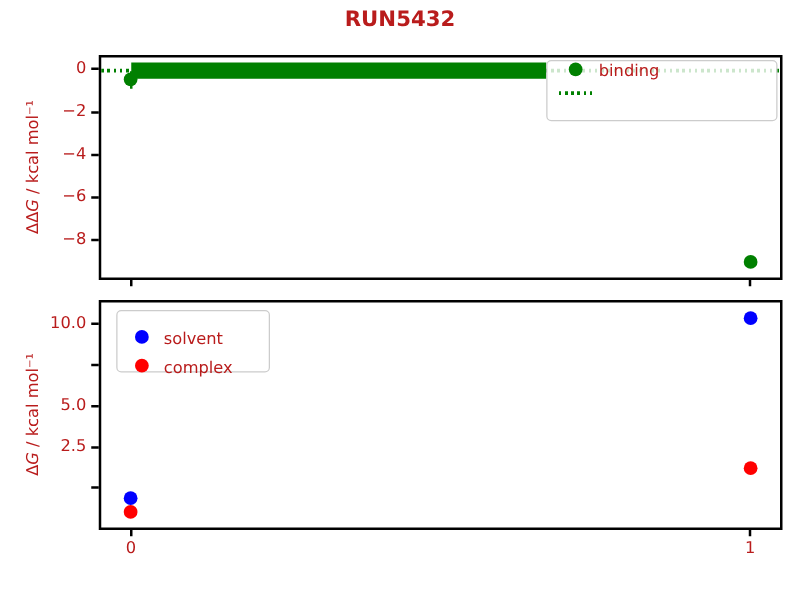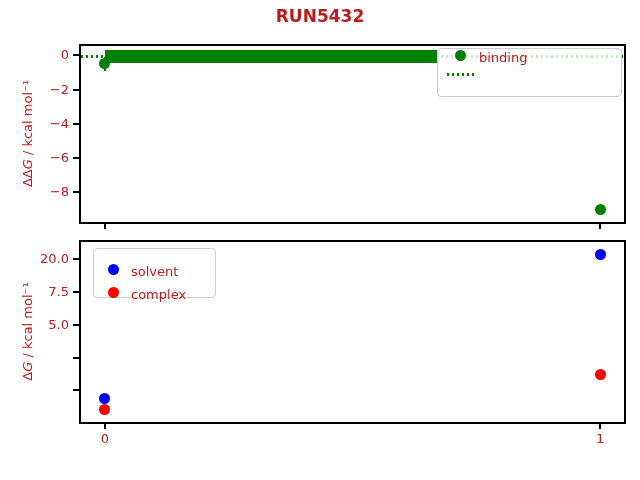--- a/index.html
+++ b/index.html
@@ -99,26 +99,26 @@
     <div class="ticklabel" style="left: 0px; width: 69px; top: 183.192px; text-align: right;">−8</div>
     <div class="tickmark" style="left: 103.773px; top: 224px; width: 2px; height: 5px; background: rgb(0, 0, 0);"></div>
     <div class="tickmark" style="left: 599.227px; top: 224px; width: 2px; height: 5px; background: rgb(0, 0, 0);"></div>
     <div class="hline" style="left: 81px; width: 543px; top: 54.7962px; height: 3px; background: repeating-linear-gradient(90deg, rgb(0, 128, 0) 0px, rgb(0, 128, 0) 2px, transparent 2px, transparent 5px); z-index: 2;"></div>
     <div class="hband" style="left: 104.773px; width: 331.955px; top: 50.4769px; height: 13.0077px; background: rgb(0, 128, 0); z-index: 3;"></div>
     <div class="errbar" style="left: 103.773px; top: 56.6385px; width: 2px; height: 14.3769px; background: rgb(0, 128, 0); z-index: 4;"></div>
     <div class="dot" style="left: 99.2727px; top: 58.3269px; width: 11px; height: 11px; border-radius: 50%; background: rgb(0, 128, 0); z-index: 5;"></div>
     <div class="errbar" style="left: 599.227px; top: 207.596px; width: 2px; height: 3.42308px; background: rgb(0, 128, 0); z-index: 4;"></div>
     <div class="dot" style="left: 594.727px; top: 203.808px; width: 11px; height: 11px; border-radius: 50%; background: rgb(0, 128, 0); z-index: 5;"></div>
     <div class="tickmark" style="left: 73px; top: 258.331px; width: 6px; height: 2px; background: rgb(0, 0, 0);"></div>
-    <div class="ticklabel" style="left: 0px; width: 69px; top: 250.331px; text-align: right;">20.0</div>
+    <div class="ticklabel" style="left: 0px; width: 69px; top: 250.331px; text-align: right;">10.0</div>
     <div class="tickmark" style="left: 73px; top: 291.065px; width: 6px; height: 2px; background: rgb(0, 0, 0);"></div>
-    <div class="ticklabel" style="left: 0px; width: 69px; top: 283.065px; text-align: right;">7.5</div>
     <div class="tickmark" style="left: 73px; top: 323.799px; width: 6px; height: 2px; background: rgb(0, 0, 0);"></div>
     <div class="ticklabel" style="left: 0px; width: 69px; top: 315.799px; text-align: right;">5.0</div>
     <div class="tickmark" style="left: 73px; top: 356.532px; width: 6px; height: 2px; background: rgb(0, 0, 0);"></div>
+    <div class="ticklabel" style="left: 0px; width: 69px; top: 348.532px; text-align: right;">2.5</div>
     <div class="tickmark" style="left: 73px; top: 389.266px; width: 6px; height: 2px; background: rgb(0, 0, 0);"></div>
     <div class="tickmark" style="left: 103.773px; top: 424px; width: 2px; height: 5px; background: rgb(0, 0, 0);"></div>
     <div class="ticklabel" style="left: 89.7727px; width: 30px; top: 430px; text-align: center;">0</div>
     <div class="tickmark" style="left: 599.227px; top: 424px; width: 2px; height: 5px; background: rgb(0, 0, 0);"></div>
     <div class="ticklabel" style="left: 585.227px; width: 30px; top: 430px; text-align: center;">1</div>
     <div class="dot" style="left: 99.2727px; top: 393.277px; width: 11px; height: 11px; border-radius: 50%; background: rgb(0, 0, 255); z-index: 5;"></div>
     <div class="dot" style="left: 594.727px; top: 248.594px; width: 11px; height: 11px; border-radius: 50%; background: rgb(0, 0, 255); z-index: 5;"></div>
     <div class="dot" style="left: 99.2727px; top: 404.406px; width: 11px; height: 11px; border-radius: 50%; background: rgb(255, 0, 0); z-index: 5;"></div>
     <div class="dot" style="left: 594.727px; top: 369.054px; width: 11px; height: 11px; border-radius: 50%; background: rgb(255, 0, 0); z-index: 5;"></div>
   </div>

